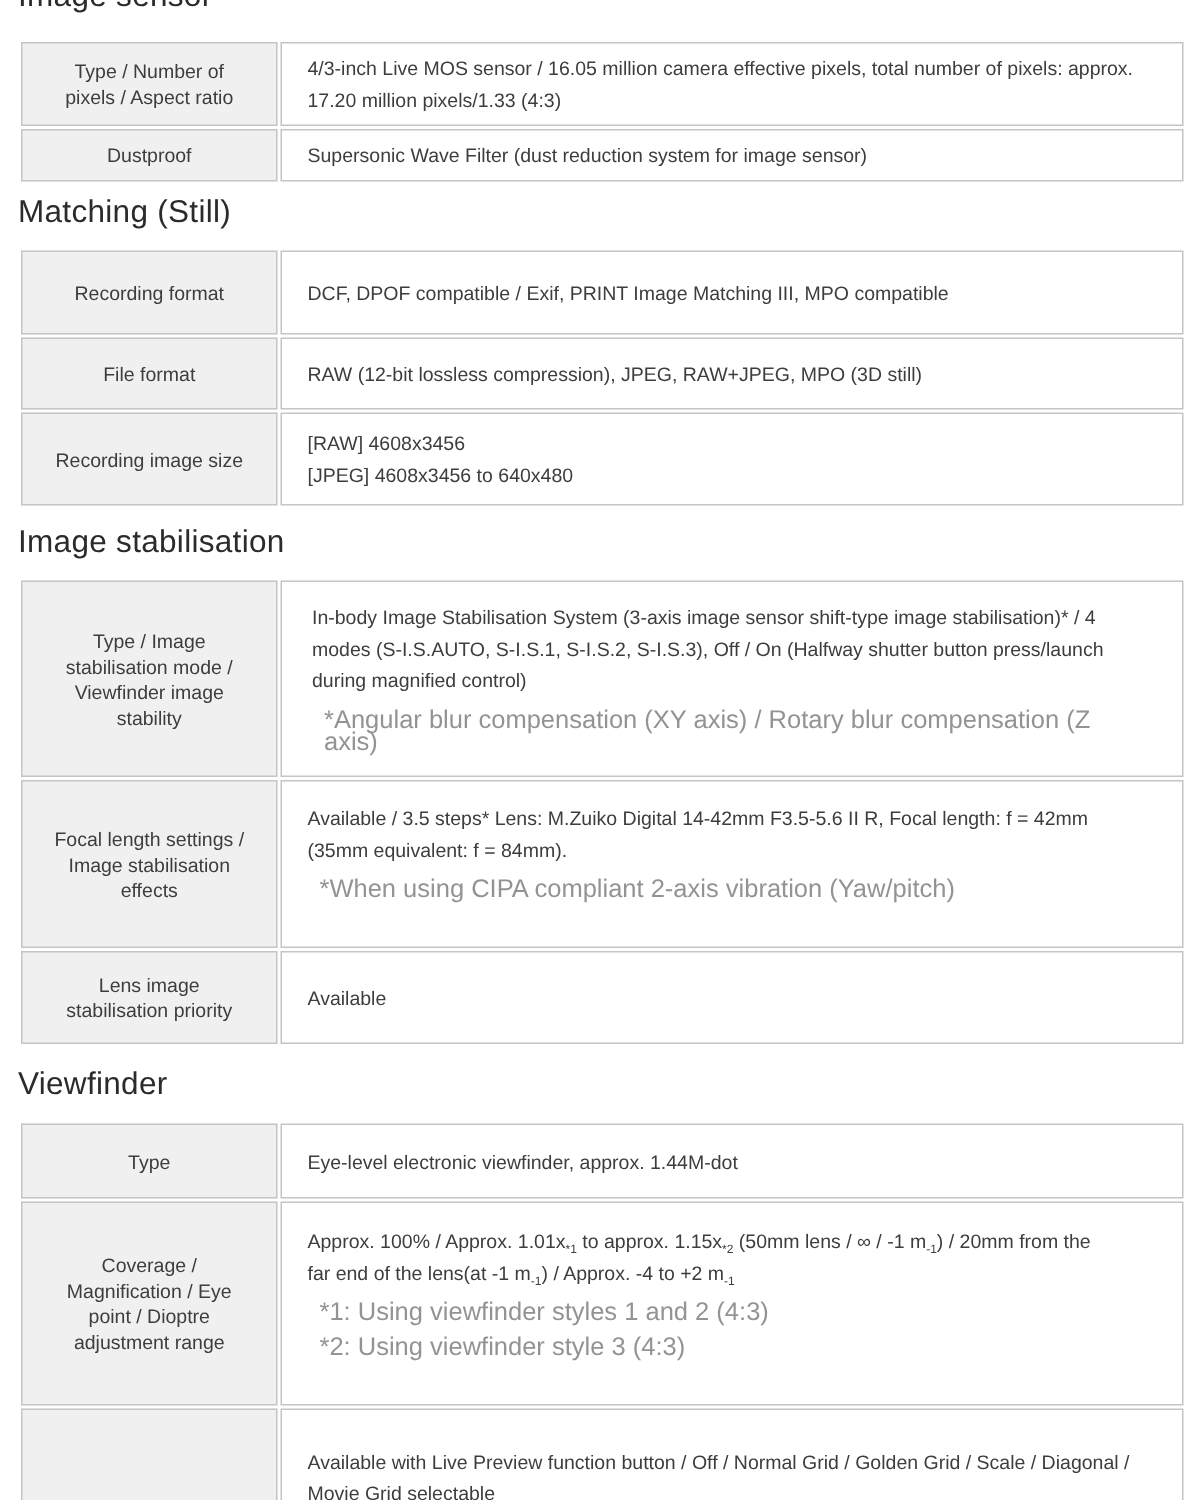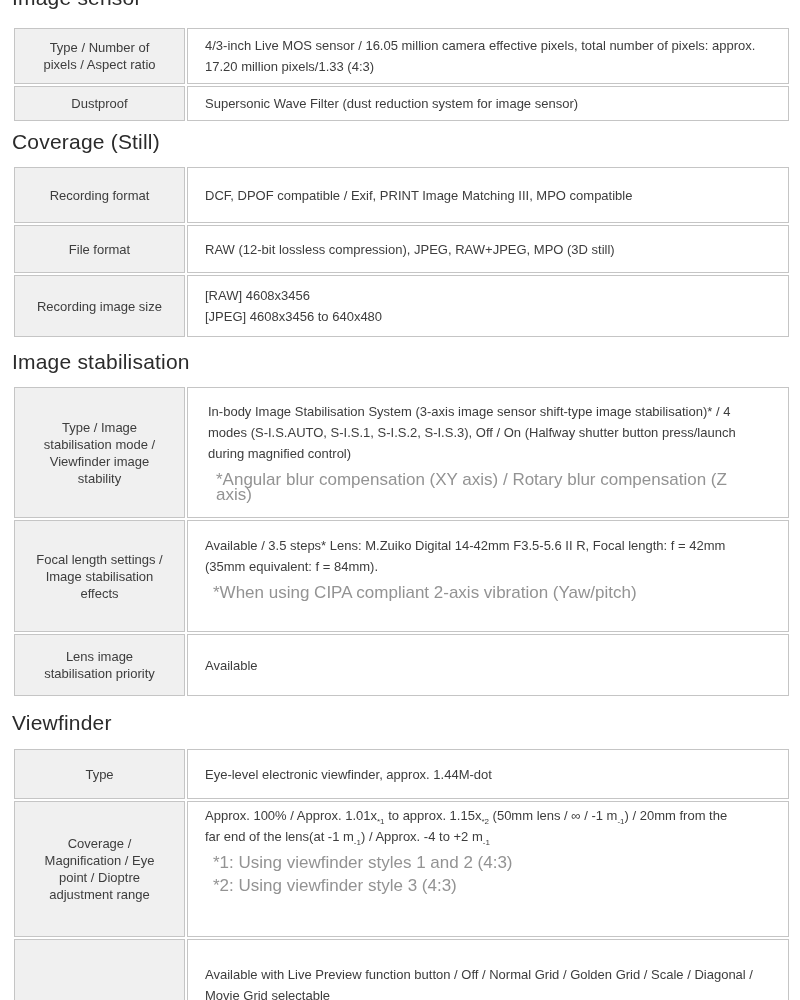--- a/index.html
+++ b/index.html
@@ -40,21 +40,21 @@
   }
   td.value {
     background: #ffffff;
     vertical-align: middle;
     padding: 6px 24px 6px 17px;
     line-height: 21px;
   }
   td.value .vtext { white-space: pre-line; }
   td.value.vtop13 { vertical-align: top; padding-top: 13px; padding-left: 20px; }
   td.value.vtop14 { vertical-align: top; padding-top: 14px; }
-  td.value.vtop15 { vertical-align: top; padding-top: 3px; }
+  td.value.vtop15 { vertical-align: top; padding-top: 15px; }
   td.value.vtop24 { vertical-align: top; padding-top: 24px; }
   .note {
     font-size: 17px; line-height: 15px; color: #939393;
     margin: 8px 0 0 8px;
   }
   sub.tiny { font-size: 8px; line-height: 0; }
 </style>
 </head>
 <body>
 
@@ -80,21 +80,21 @@
         <td class="label">Dustproof</td>
         <td class="value">
               <div class="vtext">Supersonic Wave Filter (dust reduction system for image sensor)</div>
             </td>
       </tr>
     </tbody>
       </table>
   </section>
 
   <section id="sec-recording">
-    <h2 class="sec-title">Coverage (Still)</h2>
+    <h2 class="sec-title">Matching (Still)</h2>
     <table class="spec">
       <colgroup>
           <col class="c-label">
           <col>
         </colgroup>
       <tbody>
           <tr style="height:56px">
         <td class="label">Recording format</td>
         <td class="value">
               <div class="vtext">DCF, DPOF compatible / Exif, PRINT Image Matching III, MPO compatible</div>

